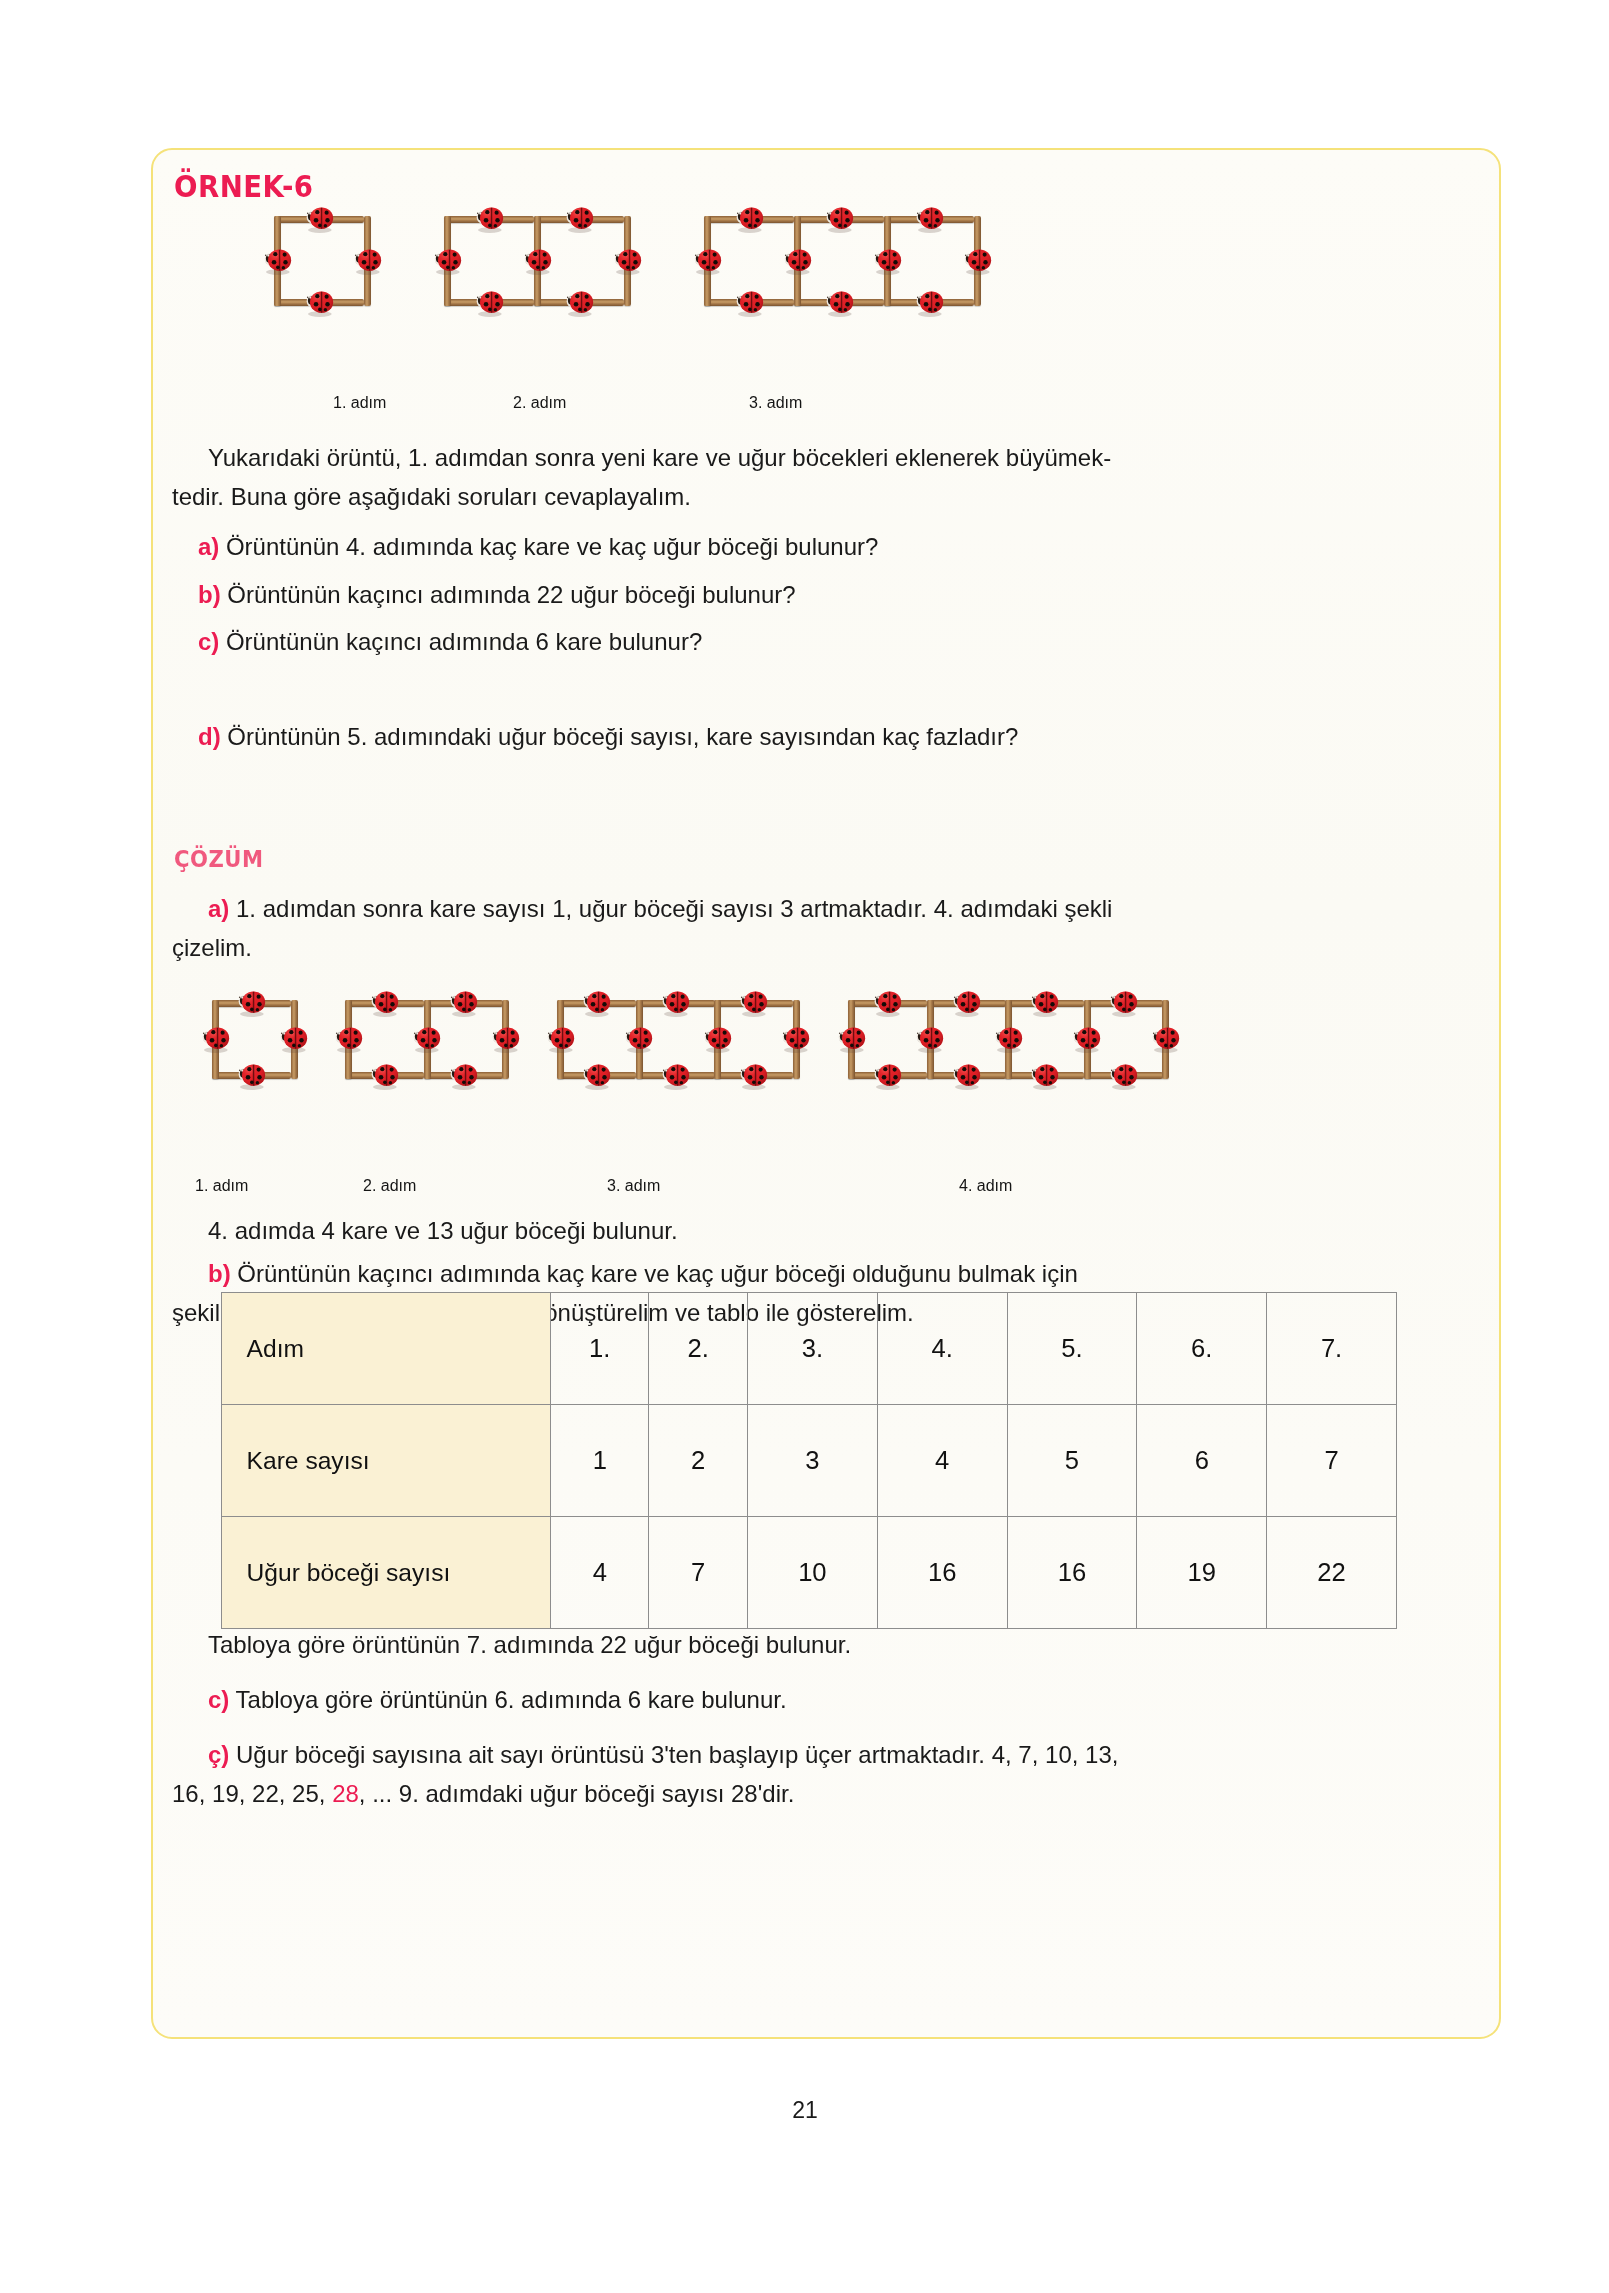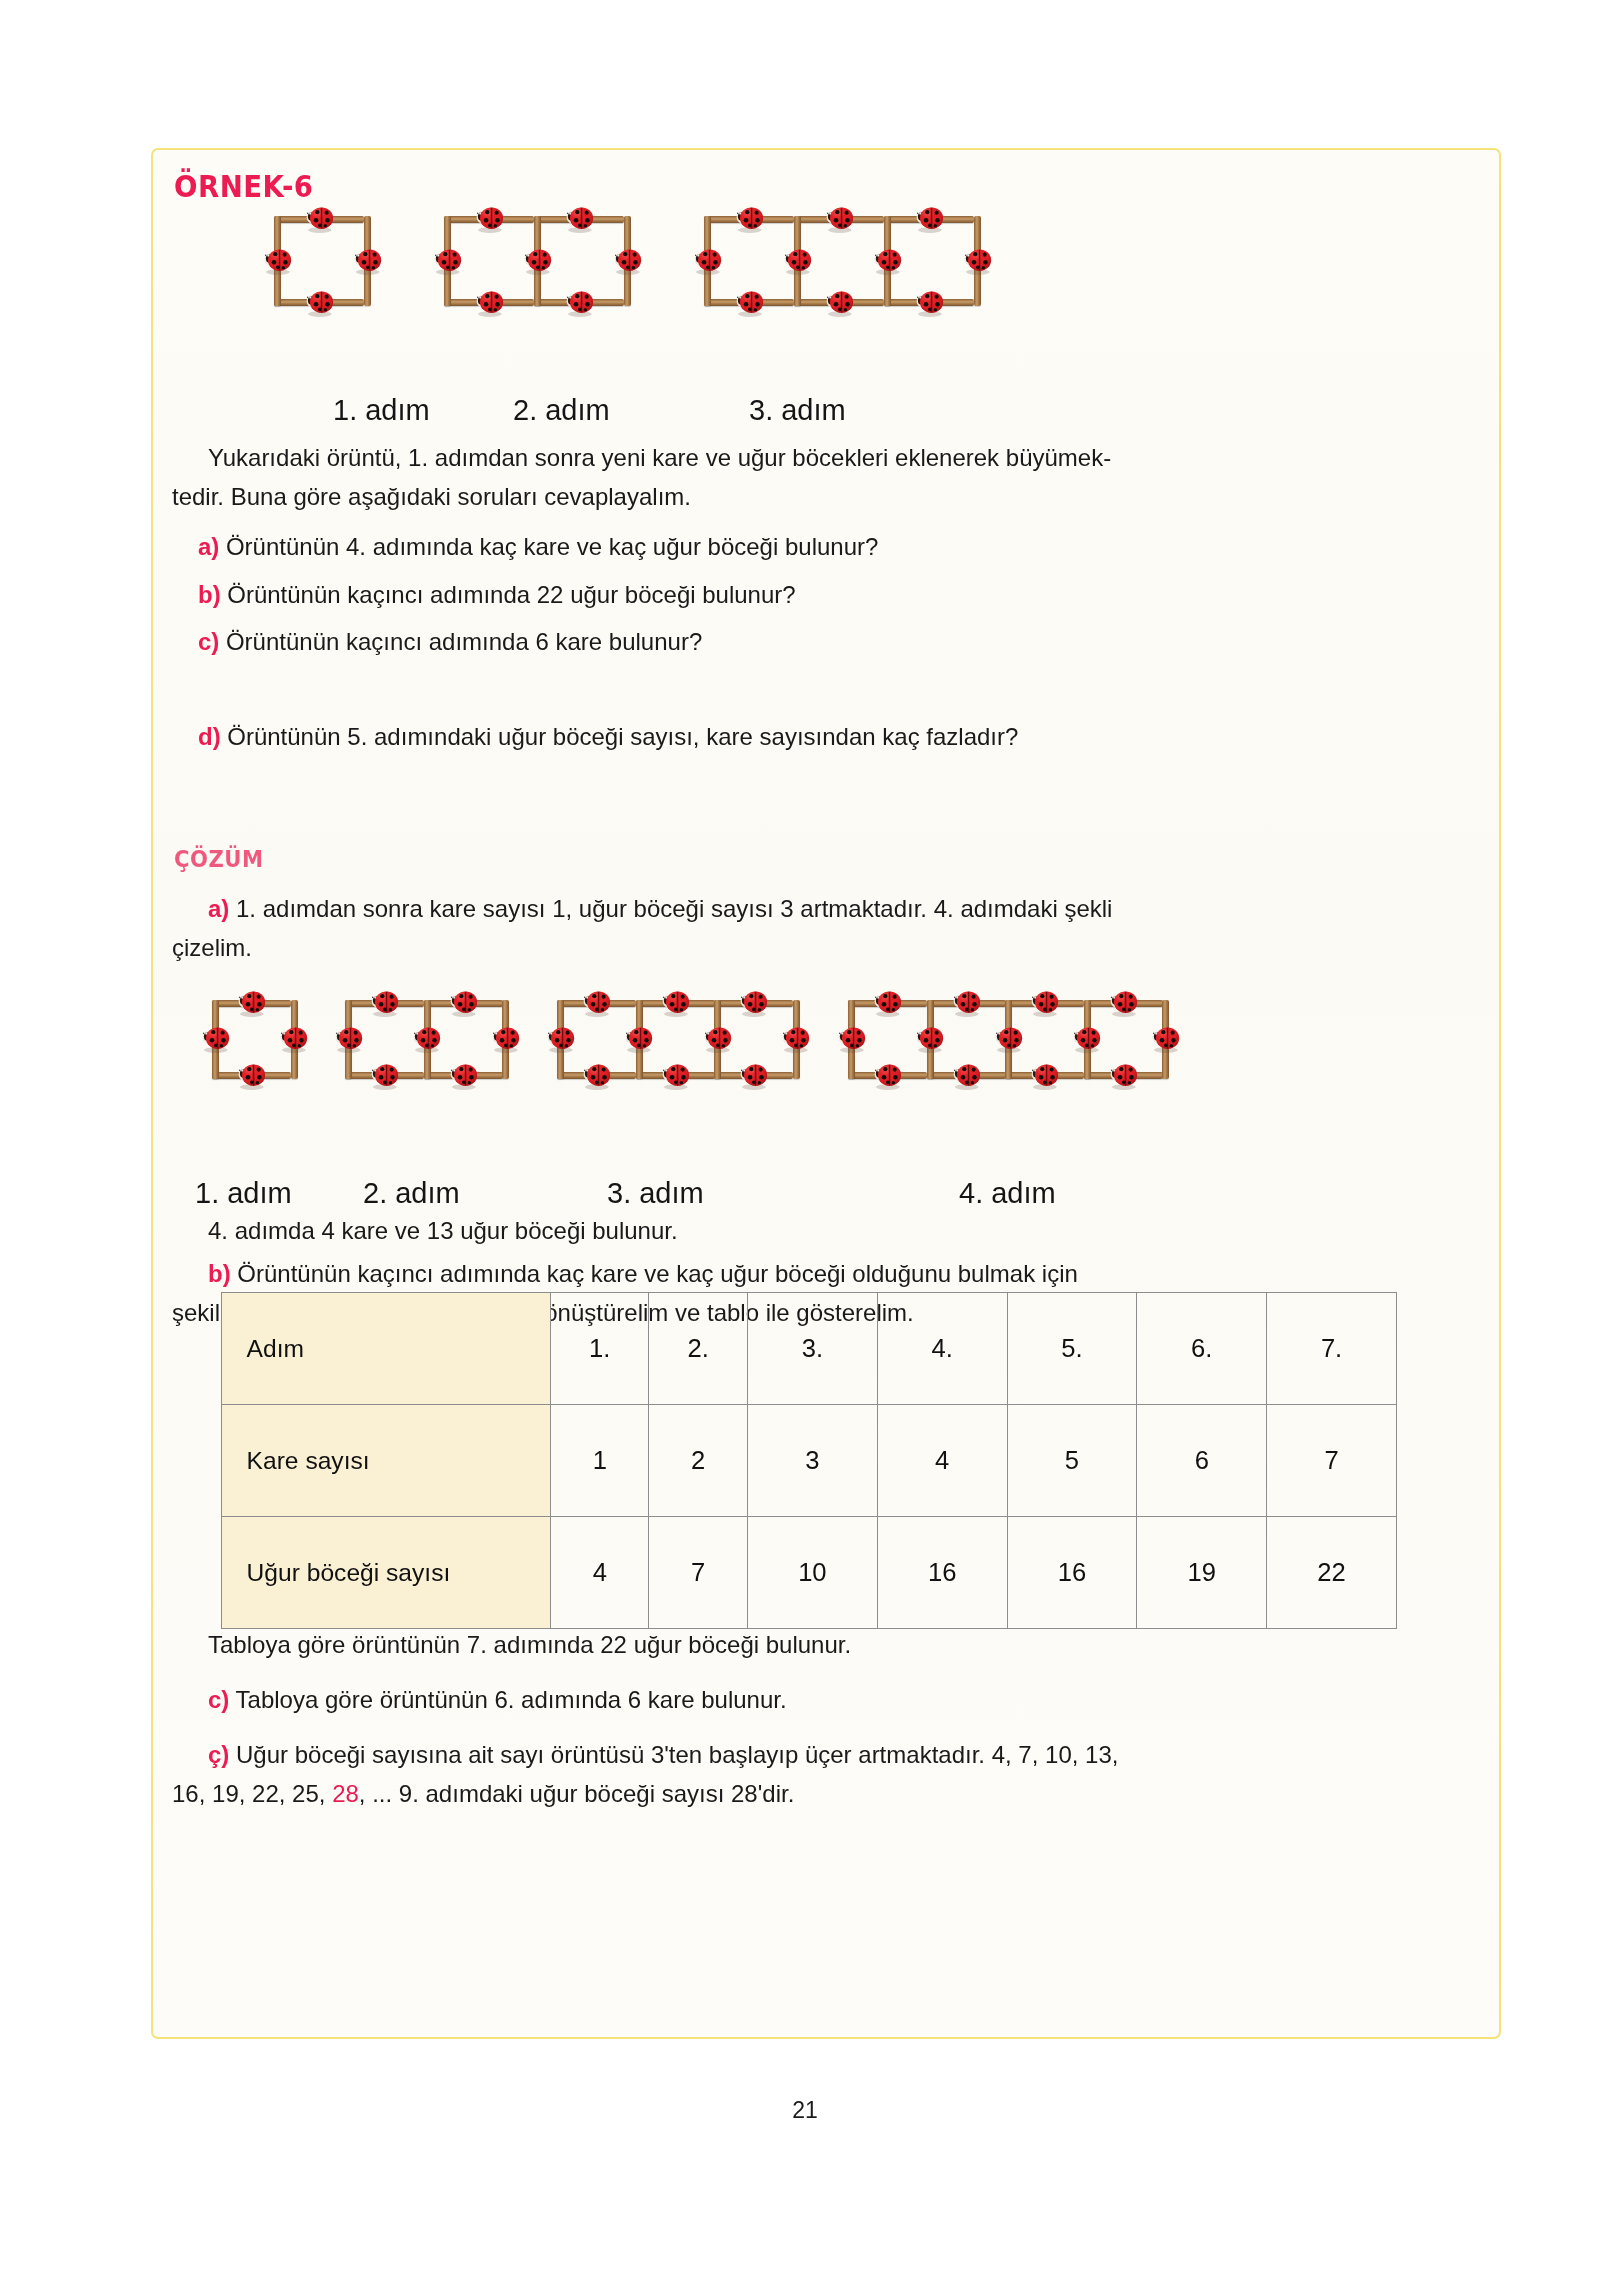--- a/index.html
+++ b/index.html
@@ -17,21 +17,21 @@
     overflow: hidden;
   }
   
   #frame {
     position: absolute;
     left: 151px;
     top: 148px;
     width: 1350px;
     height: 1891px;
     border: 2.8px solid #f5e27a;
-    border-radius: 7px;
+    border-radius: 21px;
     background: linear-gradient(180deg,#fdfcf7 0%, #fbfaf4 40%, #fdfcf8 100%);
   }
   
   .heading-pink {
     position: absolute;
     color: #ec1c52;
     font-weight: bold;
     letter-spacing: 0.5px;
     font-family: "DejaVu Sans", sans-serif;
   }
@@ -68,21 +68,21 @@
     color: #1a1a1a;
     line-height: 1.45;
     white-space: nowrap;
   }
   .qitem .marker { margin-right: 6.6px; }
   
   .pattern-row { position: absolute; }
   .fig-group { position: absolute; }
   .step-label {
     position: absolute;
-    font-size: 29px;
+    font-size: 16px;
     color: #151515;
     white-space: nowrap;
     font-family: "Liberation Sans", sans-serif;
   }
   
   .stick {
     position: absolute;
     background:
       linear-gradient(180deg,
         #8b6038 0%, #ad8150 22%, #c79c66 42%,

